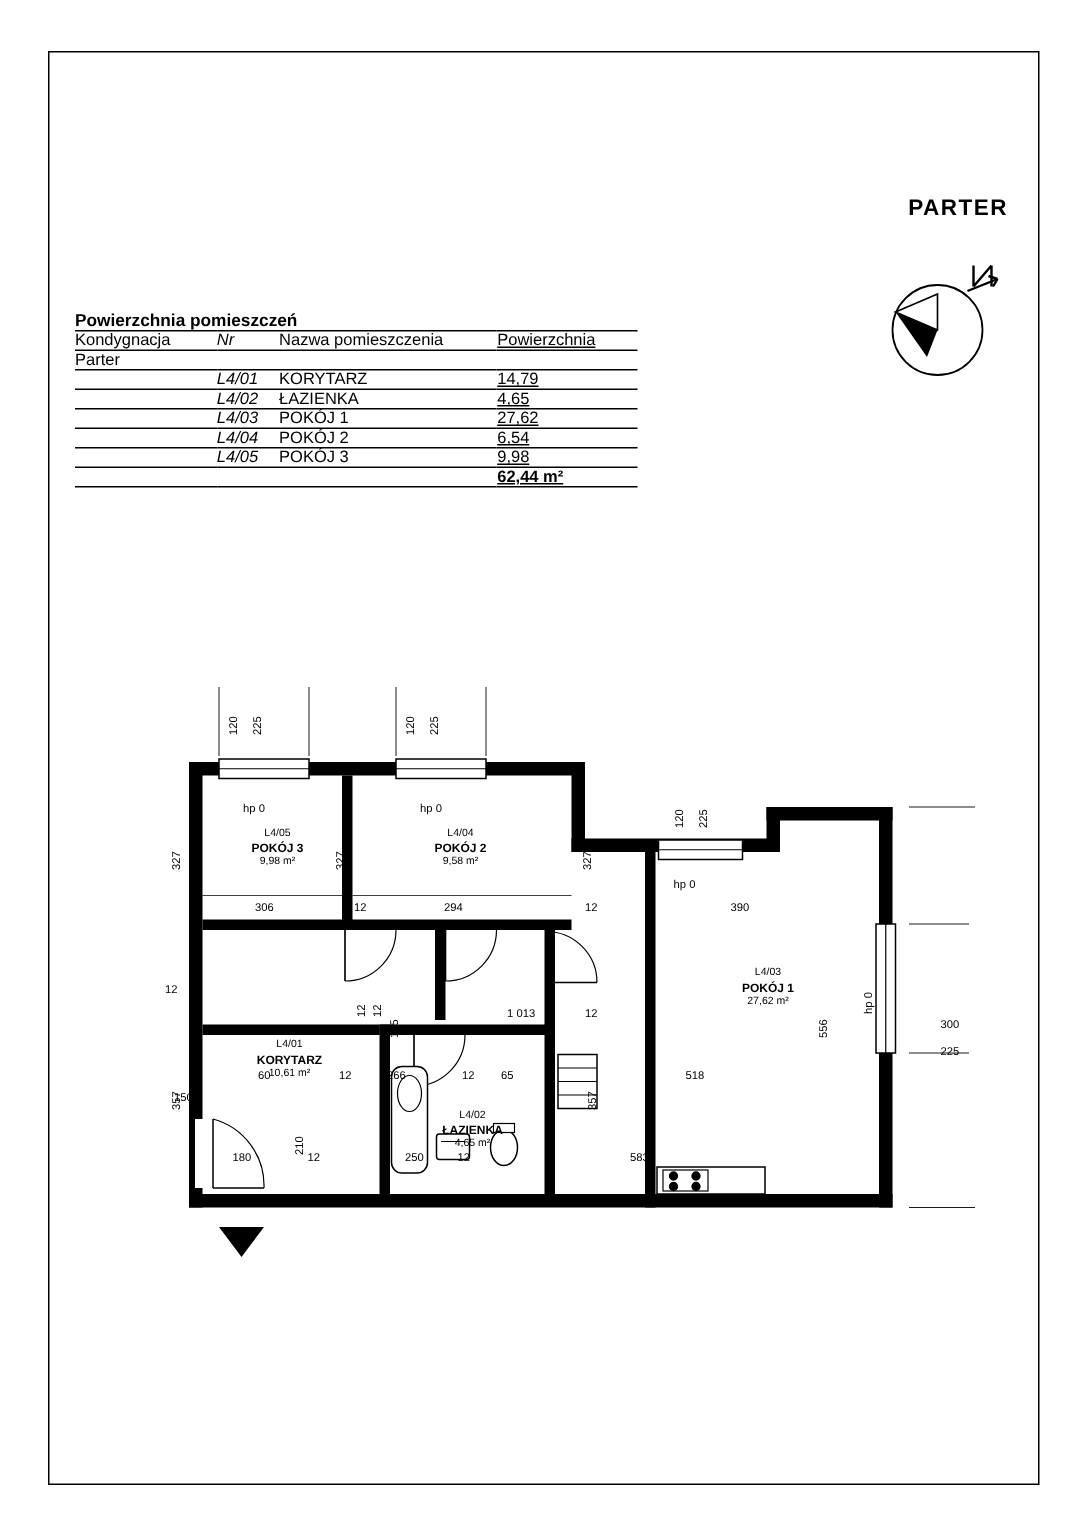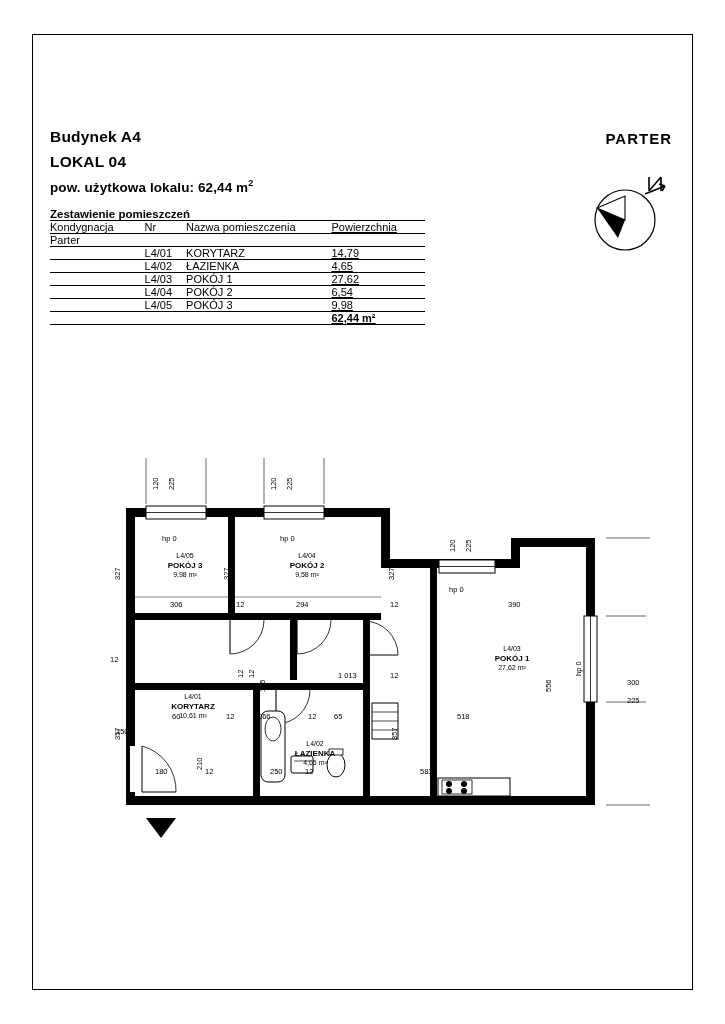--- a/index.html
+++ b/index.html
@@ -107,21 +107,21 @@
     padding: 5px 0 5px 3px;
     border-bottom: 1px solid #000;
   }
   .tbl-total td {
     font-size: 11px;
     font-weight: bold;
     padding: 6px 0 4px 3px;
     border-bottom: 1.6px solid #000;
     margin-top: 36px;
   }
-  .col-nr { width: 40px; }
+  .col-nr { width: 40px; font-style: italic; }
   .col-name { width: 140px; }
   .col-area { width: 90px; text-decoration: underline; }
   .col-lead { width: 91px; }
 
   
   #plan {
     position: absolute;
     left: 50px;
     top: 440px;
     width: 625px;
@@ -157,42 +157,37 @@
     transform: rotate(-90deg);
   }
 </style>
 </head>
 <body>
 
 <div id="page">
 
   <div id="sheet-border"></div>
 
-  <div class="title-block">
-    <div class="title-line1">Budynek A4</div>
-    <div class="title-line2">LOKAL 04</div>
-    <div class="title-line3"><span>pow. użytkowa lokalu: 62,44 m</span><sup>2</sup></div>
-  </div>
 
   <div class="parter-label">PARTER</div>
 
   <svg id="compass" viewBox="0 0 90 88">
     <circle cx="40" cy="52" r="30" fill="none" stroke="#000" stroke-width="1.2"></circle>
     <path d="M40 52 L12 40 L33 70 Z" fill="#000"></path>
     <path d="M40 52 L12 40 L40 28 Z" fill="#ffffff" stroke="#000" stroke-width="1.1"></path>
     <path d="M40 52 L33 70 L62 78 Z" fill="none" stroke="#000" stroke-width="0"></path>
     <path d="M64 9 L64 23 M64 23 L76 9 M76 9 L76 23" fill="none" stroke="#000" stroke-width="1.6"></path>
     <path d="M60 26 L80 18" stroke="#000" stroke-width="1.6"></path>
     <path d="M80 18 L74 16 M80 18 L77 23" stroke="#000" stroke-width="1.6" fill="none"></path>
   </svg>
 
   <table id="room-table">
     <tbody>
       <tr class="tbl-caption">
-        <td colspan="4">Zestawienie pomieszczeń</td>
+        <td colspan="4">Powierzchnia pomieszczeń</td>
       </tr>
       <tr class="tbl-head">
         <td class="col-lead">Kondygnacja</td>
         <td class="col-nr">Nr</td>
         <td class="col-name">Nazwa pomieszczenia</td>
         <td class="col-area">Powierzchnia</td>
       </tr>
       <tr class="tbl-sub">
         <td colspan="4">Parter</td>
       </tr>
@@ -395,21 +390,21 @@
     
     <div class="dim-text dim-v" style="left:63px; top:140px;">327</div>
     <div class="dim-text dim-v" style="left:172px; top:140px;">327</div>
     <div class="dim-text dim-v" style="left:337px; top:140px;">327</div>
 
     
     <div class="dim-text" style="left:120px; top:160px;">306</div>
     <div class="dim-text" style="left:246px; top:160px;">294</div>
     <div class="dim-text" style="left:186px; top:160px;">12</div>
     <div class="dim-text" style="left:340px; top:160px;">12</div>
-    <div class="dim-text" style="left:458px; top:160px;">390</div>
+    <div class="dim-text" style="left:437px; top:160px;">390</div>
 
     
     <div class="dim-text" style="left:288px; top:231px;">1 013</div>
     <div class="dim-text" style="left:340px; top:231px;">12</div>
     <div class="dim-text" style="left:60px; top:215px;">12</div>
 
     
     <div class="dim-text dim-v" style="left:186px; top:238px;">12</div>
     <div class="dim-text dim-v" style="left:197px; top:238px;">12</div>
     <div class="dim-text dim-v" style="left:208px; top:252px;">135</div>

